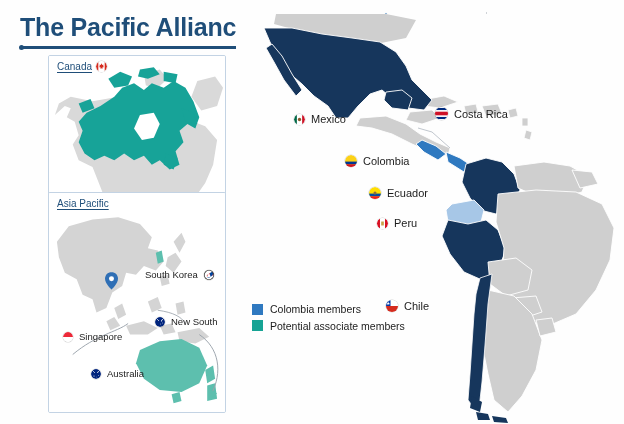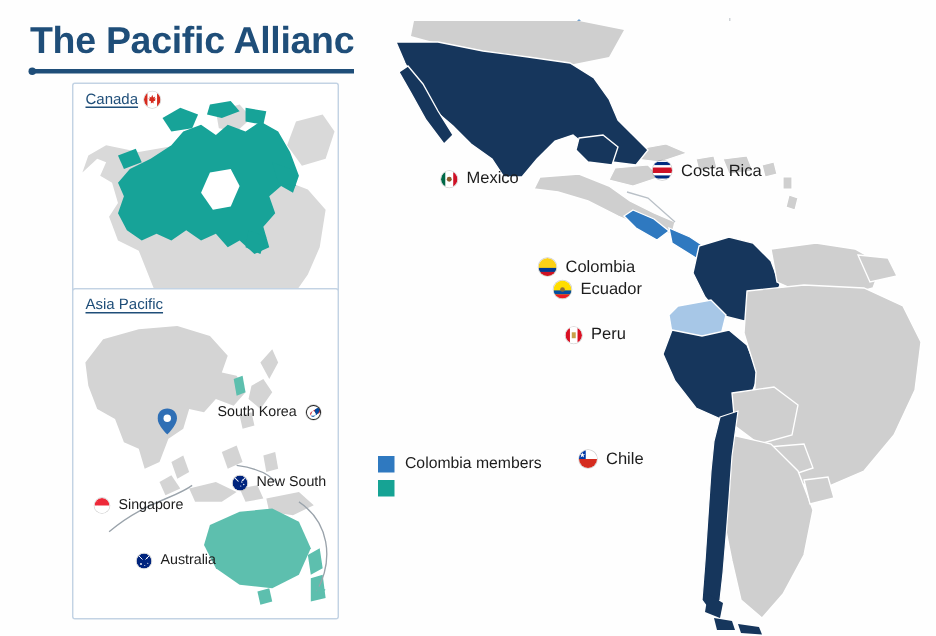--- a/index.html
+++ b/index.html
@@ -321,21 +321,21 @@
       <svg class="flag" width="13" height="13" viewBox="0 0 20 20">
         <circle cx="10" cy="10" r="10" fill="#ffffff"></circle>
         <path d="M0 10 A10 10 0 0 1 20 10 Z" fill="#002b7f" opacity="0"></path>
         <rect x="0" y="1.5" width="20" height="3.2" fill="#002b7f"></rect>
         <rect x="0" y="7.2" width="20" height="5.6" fill="#ce1126"></rect>
         <rect x="0" y="15.3" width="20" height="3.2" fill="#002b7f"></rect>
       </svg>
       <span>Costa Rica</span>
     </div>
 
-    <div class="maplabel" style="left:123px;top:141px;margin-top:17px;">
+    <div class="maplabel" style="left:109px;top:141px;">
       <svg class="flag" width="12" height="12" viewBox="0 0 20 20">
         <circle cx="10" cy="10" r="10" fill="#fcd116"></circle>
         <rect x="0" y="11" width="20" height="4.5" fill="#003893"></rect>
         <rect x="0" y="15.5" width="20" height="4.5" fill="#ce1126"></rect>
       </svg>
       <span>Colombia</span>
     </div>
 
     <div class="maplabel" style="left:133px;top:173px;">
       <svg class="flag" width="12" height="12" viewBox="0 0 20 20">
@@ -368,16 +368,17 @@
     </div>
   </div>
 
   <div id="legend">
     <div class="legend-row">
       <span class="legend-sw" style="background:#2f79c0"></span>
       <span class="legend-tx">Colombia members</span>
     </div>
     <div class="legend-row">
       <span class="legend-sw" style="background:#16a394"></span>
+      <span class="legend-tx">Potential associate members</span>
     </div>
   </div>
 
 </div>
 
 </body></html>

